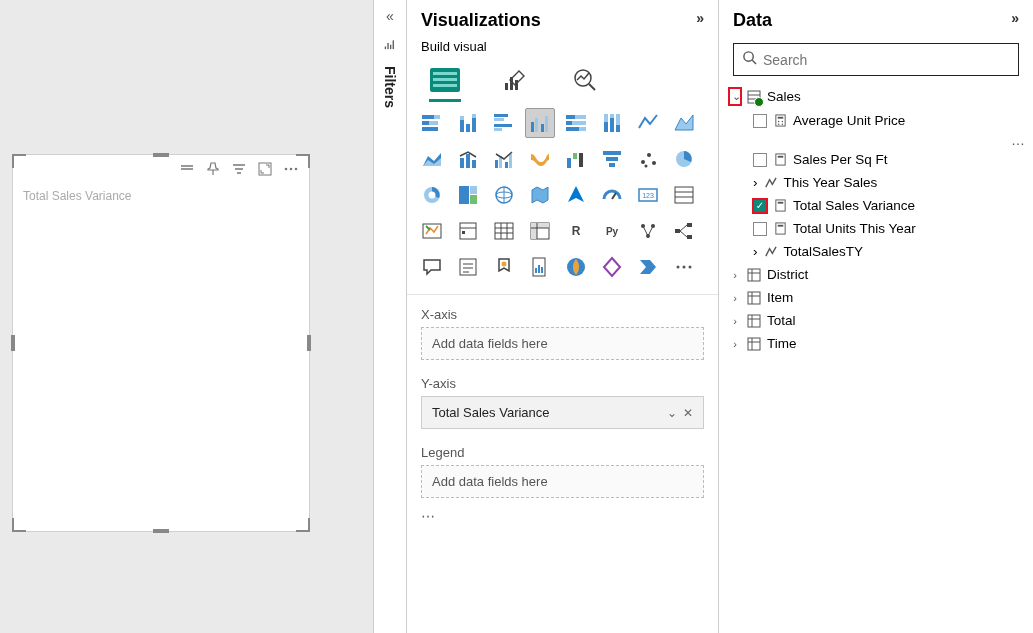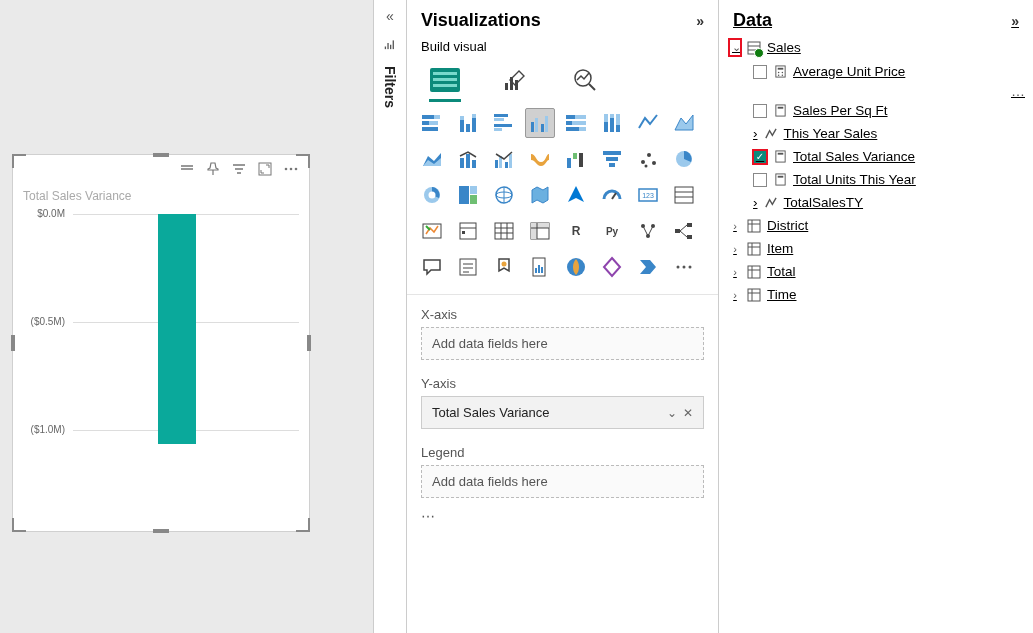--- a/index.html
+++ b/index.html
@@ -31,22 +31,22 @@
   .gridline { position: absolute; left: 50px; right: 0; height: 1px; background: #ddd; }
   .bar { position: absolute; background: #0aa99b; }
   
   .filters-rail { width: 34px; background: #fff; border-left: 1px solid #ccc; border-right: 1px solid #ccc; display: flex; flex-direction: column; align-items: center; padding-top: 8px; gap: 12px; }
   .filters-rail .chevrons { font-size: 14px; color: #555; }
   .filters-rail .vlabel { writing-mode: vertical-lr; font-size: 14px; color: #222; font-weight: 600; margin-top: 4px; }
   .filters-rail .small-icon { font-size: 12px; color: #555; writing-mode: vertical-lr; }
   
   .panel { background: #fff; border-right: 1px solid #ccc; display: flex; flex-direction: column; }
   .panel.viz { width: 312px; }
-  .panel.data { width: 314px; border-right: none; text-decoration: underline; }
-  .panel-header { display: flex; justify-content: space-between; align-items: center; padding: 10px 14px 4px 14px; }
+  .panel.data { width: 314px; border-right: none; }
+  .panel-header { display: flex; justify-content: space-between; align-items: flex-start; padding: 10px 14px 4px 14px; }
   .panel-header h2 { font-size: 18px; font-weight: 700; }
   .panel-header .collapse { font-size: 14px; color: #333; font-weight: bold; }
   .panel-sub { font-size: 13px; font-weight: 400; padding: 4px 14px 2px 14px; }
   
   .mode-tabs { display: flex; gap: 34px; padding: 6px 20px 0 20px; align-items: center; }
   .mode-tab { width: 36px; height: 36px; display: flex; align-items: center; justify-content: center; position: relative; }
   .mode-tab.active::after { content: ""; position: absolute; bottom: -4px; left: 2px; right: 2px; height: 3px; background: #0b8a7b; }
   
   .viz-grid { padding: 10px 10px 12px 10px; display: grid; grid-template-columns: repeat(8, 30px); gap: 6px; border-bottom: 1px solid #e5e5e5; }
   .viz-icon { width: 30px; height: 30px; display: flex; align-items: center; justify-content: center; cursor: pointer; border-radius: 2px; }
@@ -104,29 +104,20 @@
             <rect x="2" y="2" width="12" height="12" stroke="#777" fill="none"></rect>
             <path d="M9 4h3v3M7 12H4V9" stroke="#777" fill="none"></path>
           </svg></span>
       <span><svg viewBox="0 0 16 16">
             <circle cx="3" cy="8" r="1.3" fill="#777"></circle>
             <circle cx="8" cy="8" r="1.3" fill="#777"></circle>
             <circle cx="13" cy="8" r="1.3" fill="#777"></circle>
           </svg></span>
     </div>
     <div class="tile-title">Total Sales Variance</div>
-    <div class="chart-area">
-      <div class="y-axis-label" style="top:-5px;left:0">$0.0M</div>
-      <div class="gridline" style="top:1px"></div>
-      <div class="y-axis-label" style="top:103px;left:0">($0.5M)</div>
-      <div class="gridline" style="top:109px"></div>
-      <div class="y-axis-label" style="top:211px;left:0">($1.0M)</div>
-      <div class="gridline" style="top:217px"></div>
-      <div class="bar" style="left:135px; width:38px; top:1px; height:230px;"></div>
-    </div>
   </div>
 </div>
 
 <div class="filters-rail">
   <span class="chevrons">«</span>
   <span class="small-icon">
     <svg width="14" height="14" viewBox="0 0 16 16">
         <rect x="2" y="12" width="1.5" height="3" fill="#555"></rect>
         <rect x="5" y="8" width="1.5" height="7" fill="#555"></rect>
         <rect x="8" y="10" width="1.5" height="5" fill="#555"></rect>
@@ -472,20 +463,27 @@
     <label>Legend</label>
     <div class="drop-zone">Add data fields here</div>
   </div>
   <div class="more-dots">⋯</div>
 </div>
 
 <div class="panel data">
   <div class="panel-header">
     <h2>Data</h2>
     <span class="collapse">»</span>
+  </div>
+  <div class="search-box">
+    <span><svg width="15" height="15" viewBox="0 0 16 16">
+          <circle cx="7" cy="7" r="5" stroke="#555" fill="none" stroke-width="1.5"></circle>
+          <line x1="11" y1="11" x2="15" y2="15" stroke="#555" stroke-width="1.5"></line>
+        </svg></span>
+    <input placeholder="Search" style="">
   </div>
   <div class="tree">
     <div class="tree-node root">
       <span class="chev red-box" style="padding:2px 3px">⌄</span>
       <span class="field-icon calc-badge">
           <svg width="14" height="14" viewBox="0 0 14 14">
             <rect x="1" y="1" width="12" height="12" fill="none" stroke="#555"></rect>
             <line x1="1" y1="5" x2="13" y2="5" stroke="#555"></line>
             <line x1="1" y1="9" x2="13" y2="9" stroke="#555"></line>
           </svg>

